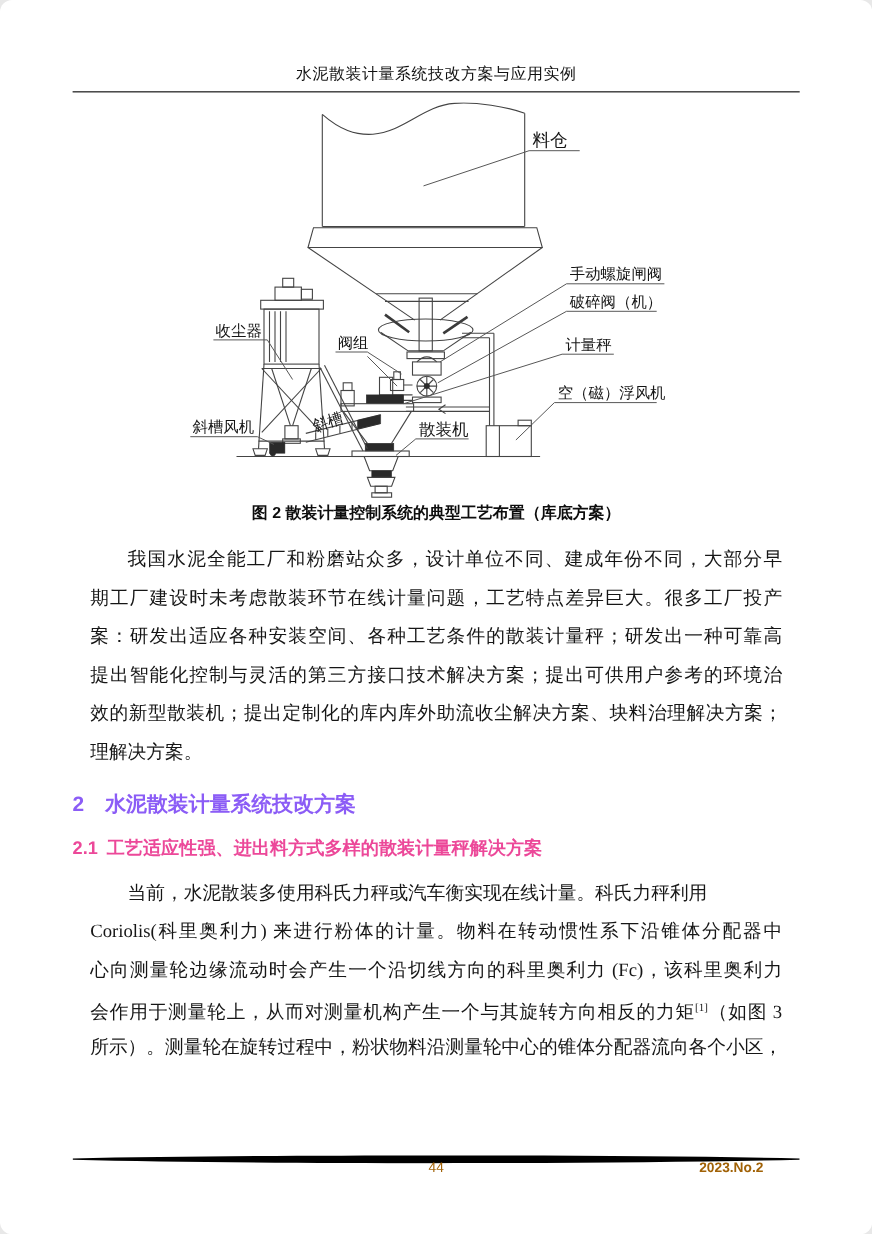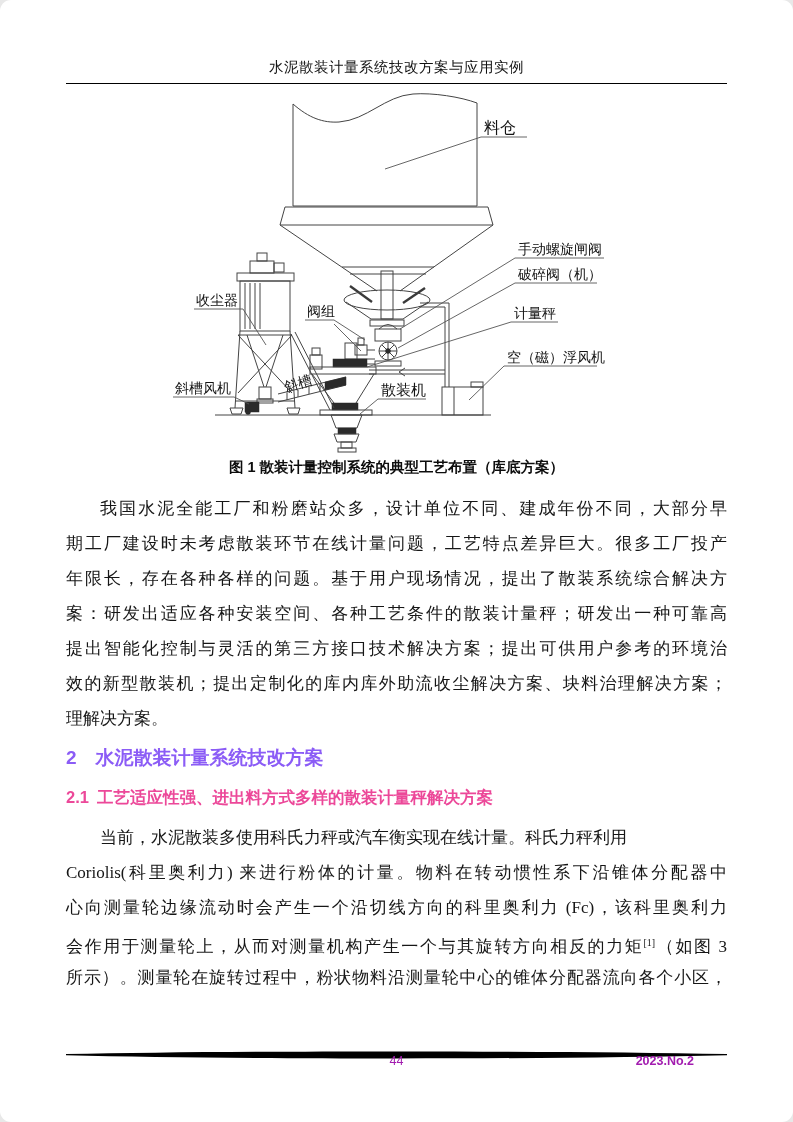--- a/index.html
+++ b/index.html
@@ -12,21 +12,21 @@
   .running-head{
     padding-top:58px;text-align:center;font-size:14.5px;letter-spacing:.5px;color:#111;
   }
   .head-rule{margin-top:6px;height:0;border-top:1.6px solid #000;}
   .figure-wrap{margin-top:9px;height:364px;}
   .figure-wrap svg{display:block;margin-left:1px;}
   .caption{
     margin-top:0px;text-align:center;font-size:14.5px;font-weight:bold;
     font-family:"Liberation Sans","DejaVu Sans",sans-serif;color:#0d0d0d;height:21px;line-height:21px;
   }
-  .para{margin:0;}
+  .para{margin:16px;}
   .para.first{margin-top:13px;}
   .line{
     height:35px;line-height:35px;font-size:17px;color:#161616;
     text-align:justify;white-space:nowrap;
   }
   .line.j{text-align-last:justify;}
   .line.indent{padding-left:34px;}
   .line sup{font-size:10px;vertical-align:6px;}
   .h2{
     margin-top:7px;height:30px;line-height:30px;
@@ -37,21 +37,21 @@
   .h21{
     margin-top:12px;height:25px;line-height:25px;
     font-family:Liberation Sans, sans-serif;
     font-size:16.5px;font-weight:bold;color:#ec4899;
   }
   .h21 .num{display:inline-block;margin-right:8px;}
   .para.second{margin-top:10px;}
   .footer-bar{position:absolute;left:66px;top:1045px;width:661px;height:8px;}
   .footer-row{
     position:absolute;left:66px;top:1054px;width:661px;height:20px;
-    font-family:"Liberation Sans","DejaVu Sans",sans-serif;font-size:12.5px;color:#a21caf;
+    font-family:"Liberation Sans","DejaVu Sans",sans-serif;font-size:12.5px;color:#a16207;
   }
   .footer-row .pageno{position:absolute;left:0;right:0;text-align:center;}
   .footer-row .issue{position:absolute;right:33px;font-weight:bold;}
   
   .dline{stroke:#444;stroke-width:1;fill:none;}
   .dthick{stroke:#3a3a3a;stroke-width:2.4;fill:none;}
   .dfill{fill:#2a2a2a;stroke:#2a2a2a;stroke-width:.5;}
   .dlabel{font-family:"Liberation Serif","DejaVu Serif",serif;font-size:14px;fill:#141414;}
   .dlabel.big{font-size:16px;}
   .dlabel.mid{font-size:15px;}
@@ -218,26 +218,25 @@
           <text class="dlabel" x="240" y="223">阀组</text>
           <line class="leader" x1="238" y1="227" x2="267" y2="227"></line>
           <line class="leader" x1="267" y1="227" x2="298" y2="247"></line>
           <line class="leader" x1="267" y1="231" x2="294" y2="258"></line>
 
           <text class="dlabel" transform="translate(219,299) rotate(-17)">斜槽</text>
         </g>
       </svg>
     </div>
 
-    <div class="caption">图 1 散装计量控制系统的典型工艺布置（库底方案）</div>
+    <div class="caption">图 2 散装计量控制系统的典型工艺布置（库底方案）</div>
 
     <div class="para first">
       <div class="line j indent">我国水泥全能工厂和粉磨站众多，设计单位不同、建成年份不同，大部分早</div>
       <div class="line j">期工厂建设时未考虑散装环节在线计量问题，工艺特点差异巨大。很多工厂投产</div>
-      <div class="line j">年限长，存在各种各样的问题。基于用户现场情况，提出了散装系统综合解决方</div>
       <div class="line j">案：研发出适应各种安装空间、各种工艺条件的散装计量秤；研发出一种可靠高</div>
       <div class="line j">提出智能化控制与灵活的第三方接口技术解决方案；提出可供用户参考的环境治</div>
       <div class="line j">效的新型散装机；提出定制化的库内库外助流收尘解决方案、块料治理解决方案；</div>
       <div class="line">理解决方案。</div>
     </div>
 
     <div class="h2">
       <span class="num">2</span><span>水泥散装计量系统技改方案</span>
     </div>
 

